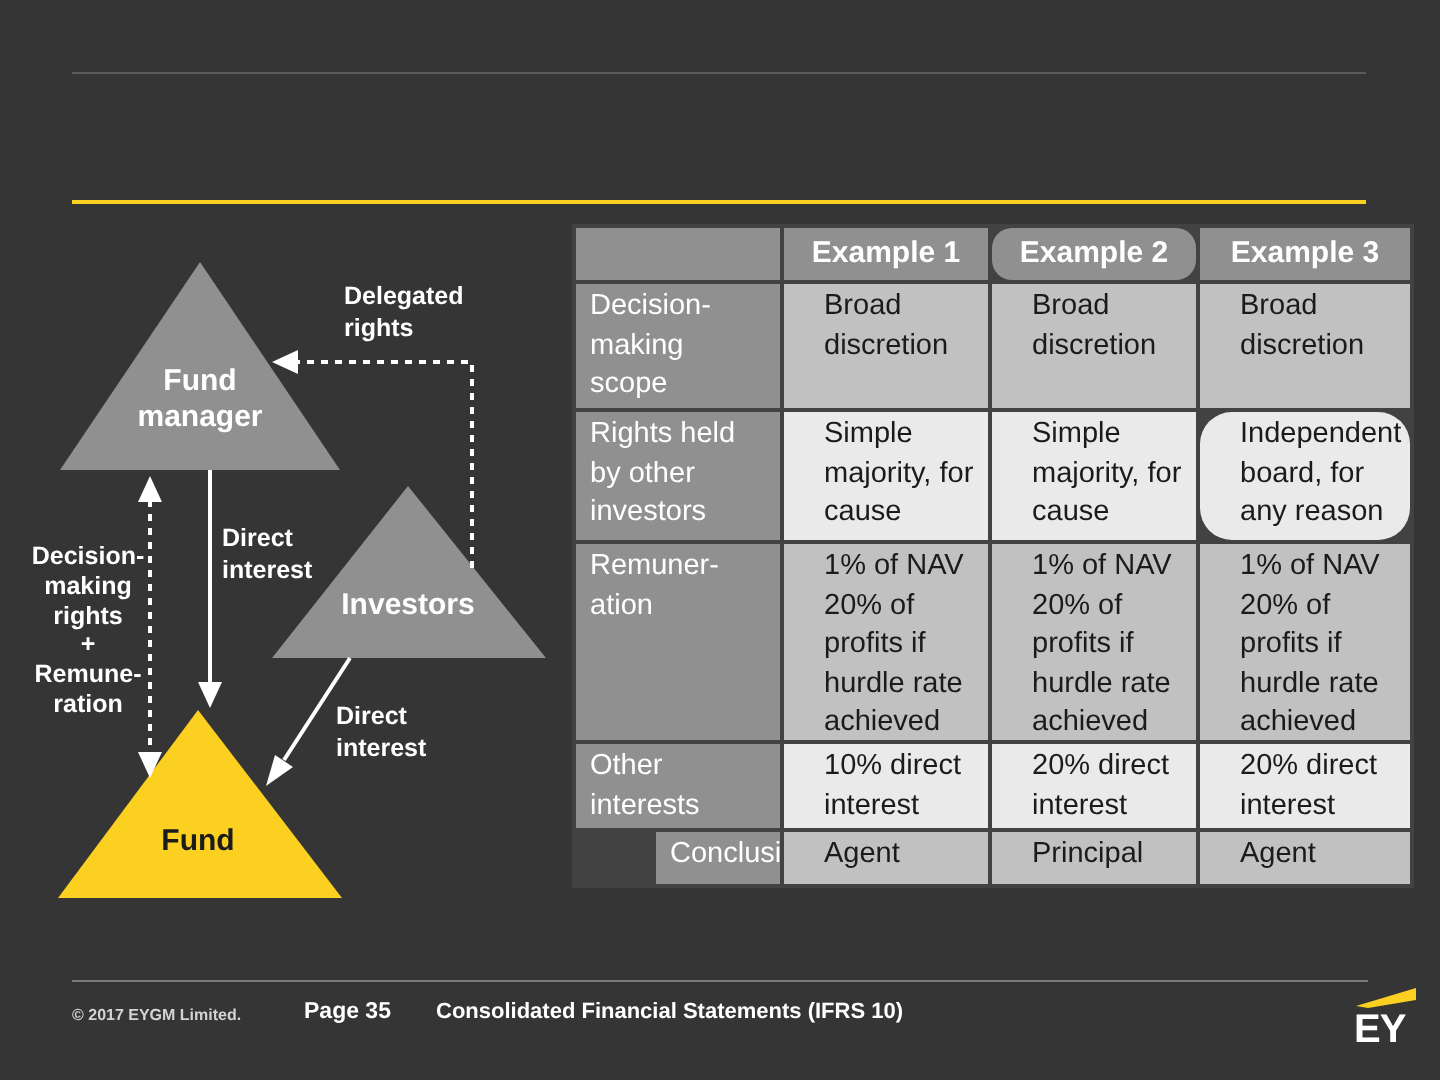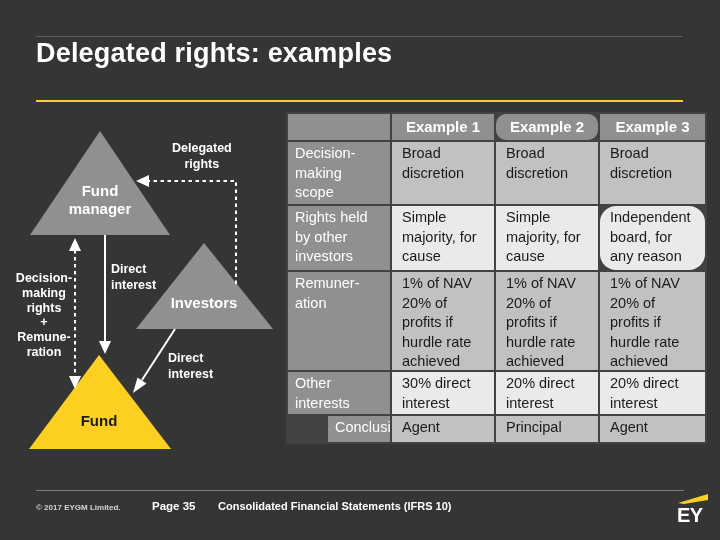--- a/index.html
+++ b/index.html
@@ -25,37 +25,36 @@
   .etable{
     left:286px; top:112px; width:421px; height:332px;
     display:grid; box-sizing:border-box; padding:2px; gap:2px;
     grid-template-columns:102px 102px 102px 105px;
     grid-template-rows:26px 62px 64px 98px 42px 26px;
     background:#424242;
   }
   .cell{box-sizing:border-box; font-size:14.5px; line-height:19.5px; overflow:hidden;}
   .cell.head{display:flex; align-items:center; justify-content:center; color:#ffffff; font-weight:bold; font-size:15px;}
   .cell.rowlab{color:#ffffff; padding:2px 4px 0 7px;}
-  .cell.data{color:#1b1b1b; padding:2px 6px 0 10px;}
+  .cell.data{color:#1b1b1b; padding:2px 6px 0 20px;}
 
   
   .footline{left:36px; top:490px; width:648px; height:1px; background:#7a7a7a;}
   .copyright{left:36px; top:503px; color:#d4d4d4; font-size:8px; font-weight:bold;}
   .pagenum{left:152px; top:500px; color:#ffffff; font-size:11.5px; font-weight:bold;}
   .doctitle{left:218px; top:500px; color:#ffffff; font-size:11px; font-weight:bold;}
   .eylogo{left:648px; top:492px; width:44px; height:42px;margin-left:24px;}
   .eylogo .eytext{position:absolute; left:5px; top:12px; color:#ffffff; font-size:20px; font-weight:bold; letter-spacing:-0.5px;}
 </style>
 </head>
 <body>
 
 <div class="slide" style="background: rgb(53, 53, 53);">
 
   <div class="abs topline"></div>
-  <div class="abs title">Delegated rights: examples</div>
   <div class="abs yellowline" style="background: rgb(252, 208, 33);"></div>
 
   <svg class="abs" style="left:0;top:0;" width="720" height="540" viewBox="0 0 720 540">
 
     <polygon points="100,131 170,235 30,235" fill="#909090"></polygon>
     <polygon points="204,243 273,329 136,329" fill="#909090"></polygon>
     <polygon points="99,355 171,449 29,449" fill="#fcd021"></polygon>
 
     <polyline points="236,284 236,181 148,181" fill="none" stroke="#ffffff" stroke-width="2" stroke-dasharray="3.5,3.5"></polyline>
     <polygon points="136,181 149,175 149,187" fill="#ffffff"></polygon>
@@ -69,21 +68,21 @@
 
     <line x1="175" y1="329" x2="142" y2="380" stroke="#ffffff" stroke-width="2"></line>
     <polygon points="133,393 137.5,377.5 146.5,383.5" fill="#ffffff"></polygon>
   </svg>
 
   <div class="abs node-label pre" style="left:40px; top:182px; width:120px;">Fund
 manager</div>
   <div class="abs node-label" style="left:144px; top:294px; width:120px;">Investors</div>
   <div class="abs node-label" style="left:39px; top:412px; width:120px; color:#1b1b1b;">Fund</div>
 
-  <div class="abs diag-label pre" style="left:172px; top:141px;text-align:center;">Delegated
+  <div class="abs diag-label pre" style="left:172px; top:141px;">Delegated
 rights</div>
   <div class="abs diag-label pre" style="left:111px; top:262px;">Direct
 interest</div>
   <div class="abs diag-label pre" style="left:8px; top:271px; width:72px; text-align:center; line-height:14.8px;">Decision-
 making
 rights
 +
 Remune-
 ration</div>
   <div class="abs diag-label pre" style="left:168px; top:351px;">Direct
@@ -131,21 +130,21 @@
 hurdle rate
 achieved</div>
     <div class="cell data pre bg-dark" style="background: rgb(193, 193, 193);">1% of NAV
 20% of
 profits if
 hurdle rate
 achieved</div>
 
     <div class="cell rowlab pre bg-gray" style="background: rgb(144, 144, 144);">Other
 interests</div>
-    <div class="cell data pre bg-light" style="background: rgb(234, 234, 234);">30% direct
+    <div class="cell data pre bg-light" style="background: rgb(234, 234, 234);">10% direct
 interest</div>
     <div class="cell data pre bg-light" style="background: rgb(234, 234, 234);">20% direct
 interest</div>
     <div class="cell data pre bg-light" style="background: rgb(234, 234, 234);">20% direct
 interest</div>
 
     <div class="cell rowlab pre bg-gray" style="background: rgb(144, 144, 144); margin-left: 40px;">Conclusion</div>
     <div class="cell data pre bg-dark" style="background: rgb(193, 193, 193);">Agent</div>
     <div class="cell data pre bg-dark" style="background: rgb(193, 193, 193);">Principal</div>
     <div class="cell data pre bg-dark" style="background: rgb(193, 193, 193);">Agent</div>

